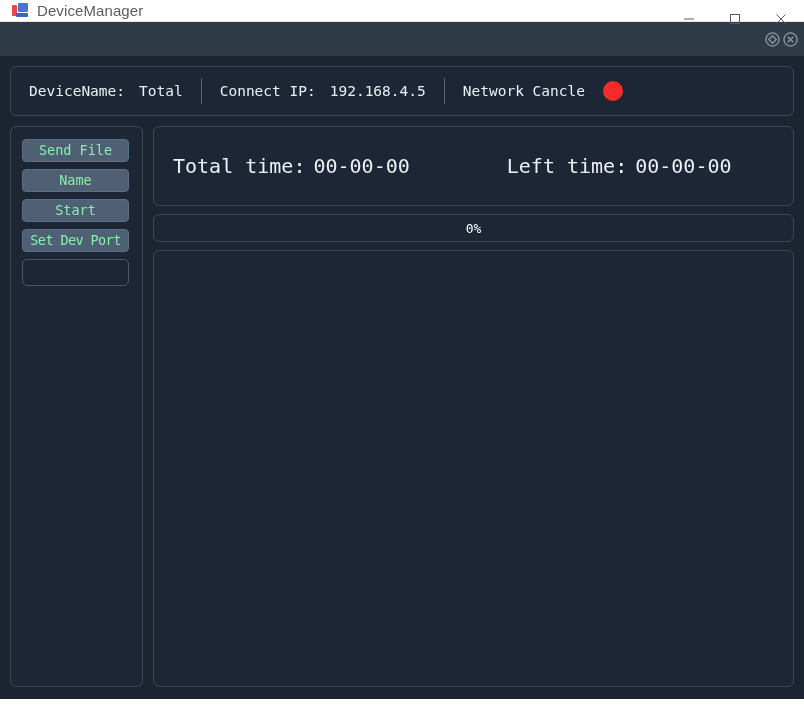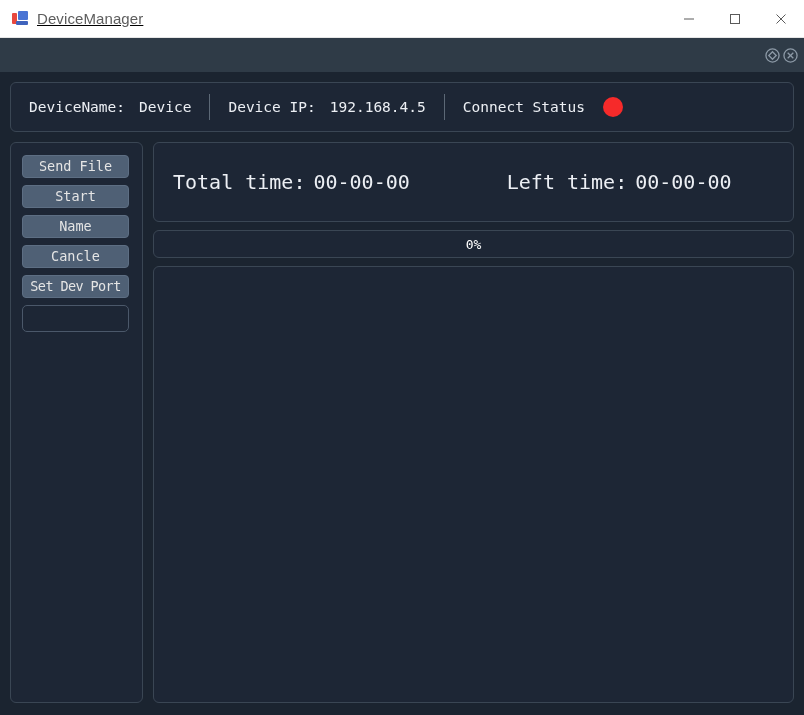--- a/index.html
+++ b/index.html
@@ -10,27 +10,26 @@
     width: 804px;
     height: 715px;
     background: #ffffff;
     font-family: "DejaVu Sans Mono", "Liberation Mono", monospace;
     overflow: hidden;
   }
 
   
   .titlebar {
     position: relative;
-    height: 38px;
+    height: 22px;
     background: #ffffff;
     border-bottom: 1px solid #e6e6e6;
     display: flex;
     align-items: center;
     box-sizing: border-box;
-    text-decoration: underline;
   }
   .app-icon {
     width: 16px;
     height: 16px;
     margin-left: 12px;
     margin-right: 9px;
     position: relative;
     flex: 0 0 auto;
   }
   .app-icon .ico-red {
@@ -152,21 +151,21 @@
     margin-right: 10px;
   }
   .btn {
     display: block;
     width: 107px;
     height: 23px;
     margin-bottom: 7px;
     background: #4f6075;
     border: 1px solid #5d6e83;
     border-radius: 4px;
-    color: #e5e5e5;
+    color: #86efac;
     font-family: "DejaVu Sans Mono", "Liberation Mono", monospace;
     font-size: 13.5px;
     line-height: 21px;
     text-align: center;
     padding: 0;
     white-space: nowrap;
     overflow: hidden;
     cursor: pointer;
     box-sizing: border-box;
   }
@@ -282,36 +281,35 @@
     <circle cx="8" cy="8" r="7" fill="none" stroke="#8c99a6" stroke-width="1.4"></circle>
     <line x1="5" y1="5" x2="11" y2="11" stroke="#8c99a6" stroke-width="1.4"></line>
     <line x1="11" y1="5" x2="5" y2="11" stroke="#8c99a6" stroke-width="1.4"></line>
   </svg>
 </div>
 
 <div class="app-body">
 
   <div class="panel device-bar">
     <span class="dev-label">DeviceName:</span>
-    <span class="dev-value">Device</span>
+    <span class="dev-value">Total</span>
     <span class="vsep"></span>
-    <span class="dev-label">Device IP:</span>
+    <span class="dev-label">Connect IP:</span>
     <span class="dev-value">192.168.4.5</span>
     <span class="vsep"></span>
-    <span class="dev-label">Connect Status</span>
+    <span class="dev-label">Network Cancle</span>
     <span class="led"></span>
   </div>
 
   <div class="content-row">
 
     <div class="panel left-panel">
       <button class="btn">Send File</button>
+      <button class="btn">Name</button>
       <button class="btn">Start</button>
-      <button class="btn">Name</button>
-      <button class="btn">Cancle</button>
       <button class="btn wide">Set Dev Port</button>
       <input class="dev-name-input" type="text" placeholder="" style="">
     </div>
 
     <div class="right-col">
 
       <div class="panel time-panel">
         <span class="time-item total">Total time:</span>
         <span class="time-item" style="margin-left:8px">00-00-00</span>
         <span class="time-item left">Left time:</span>

